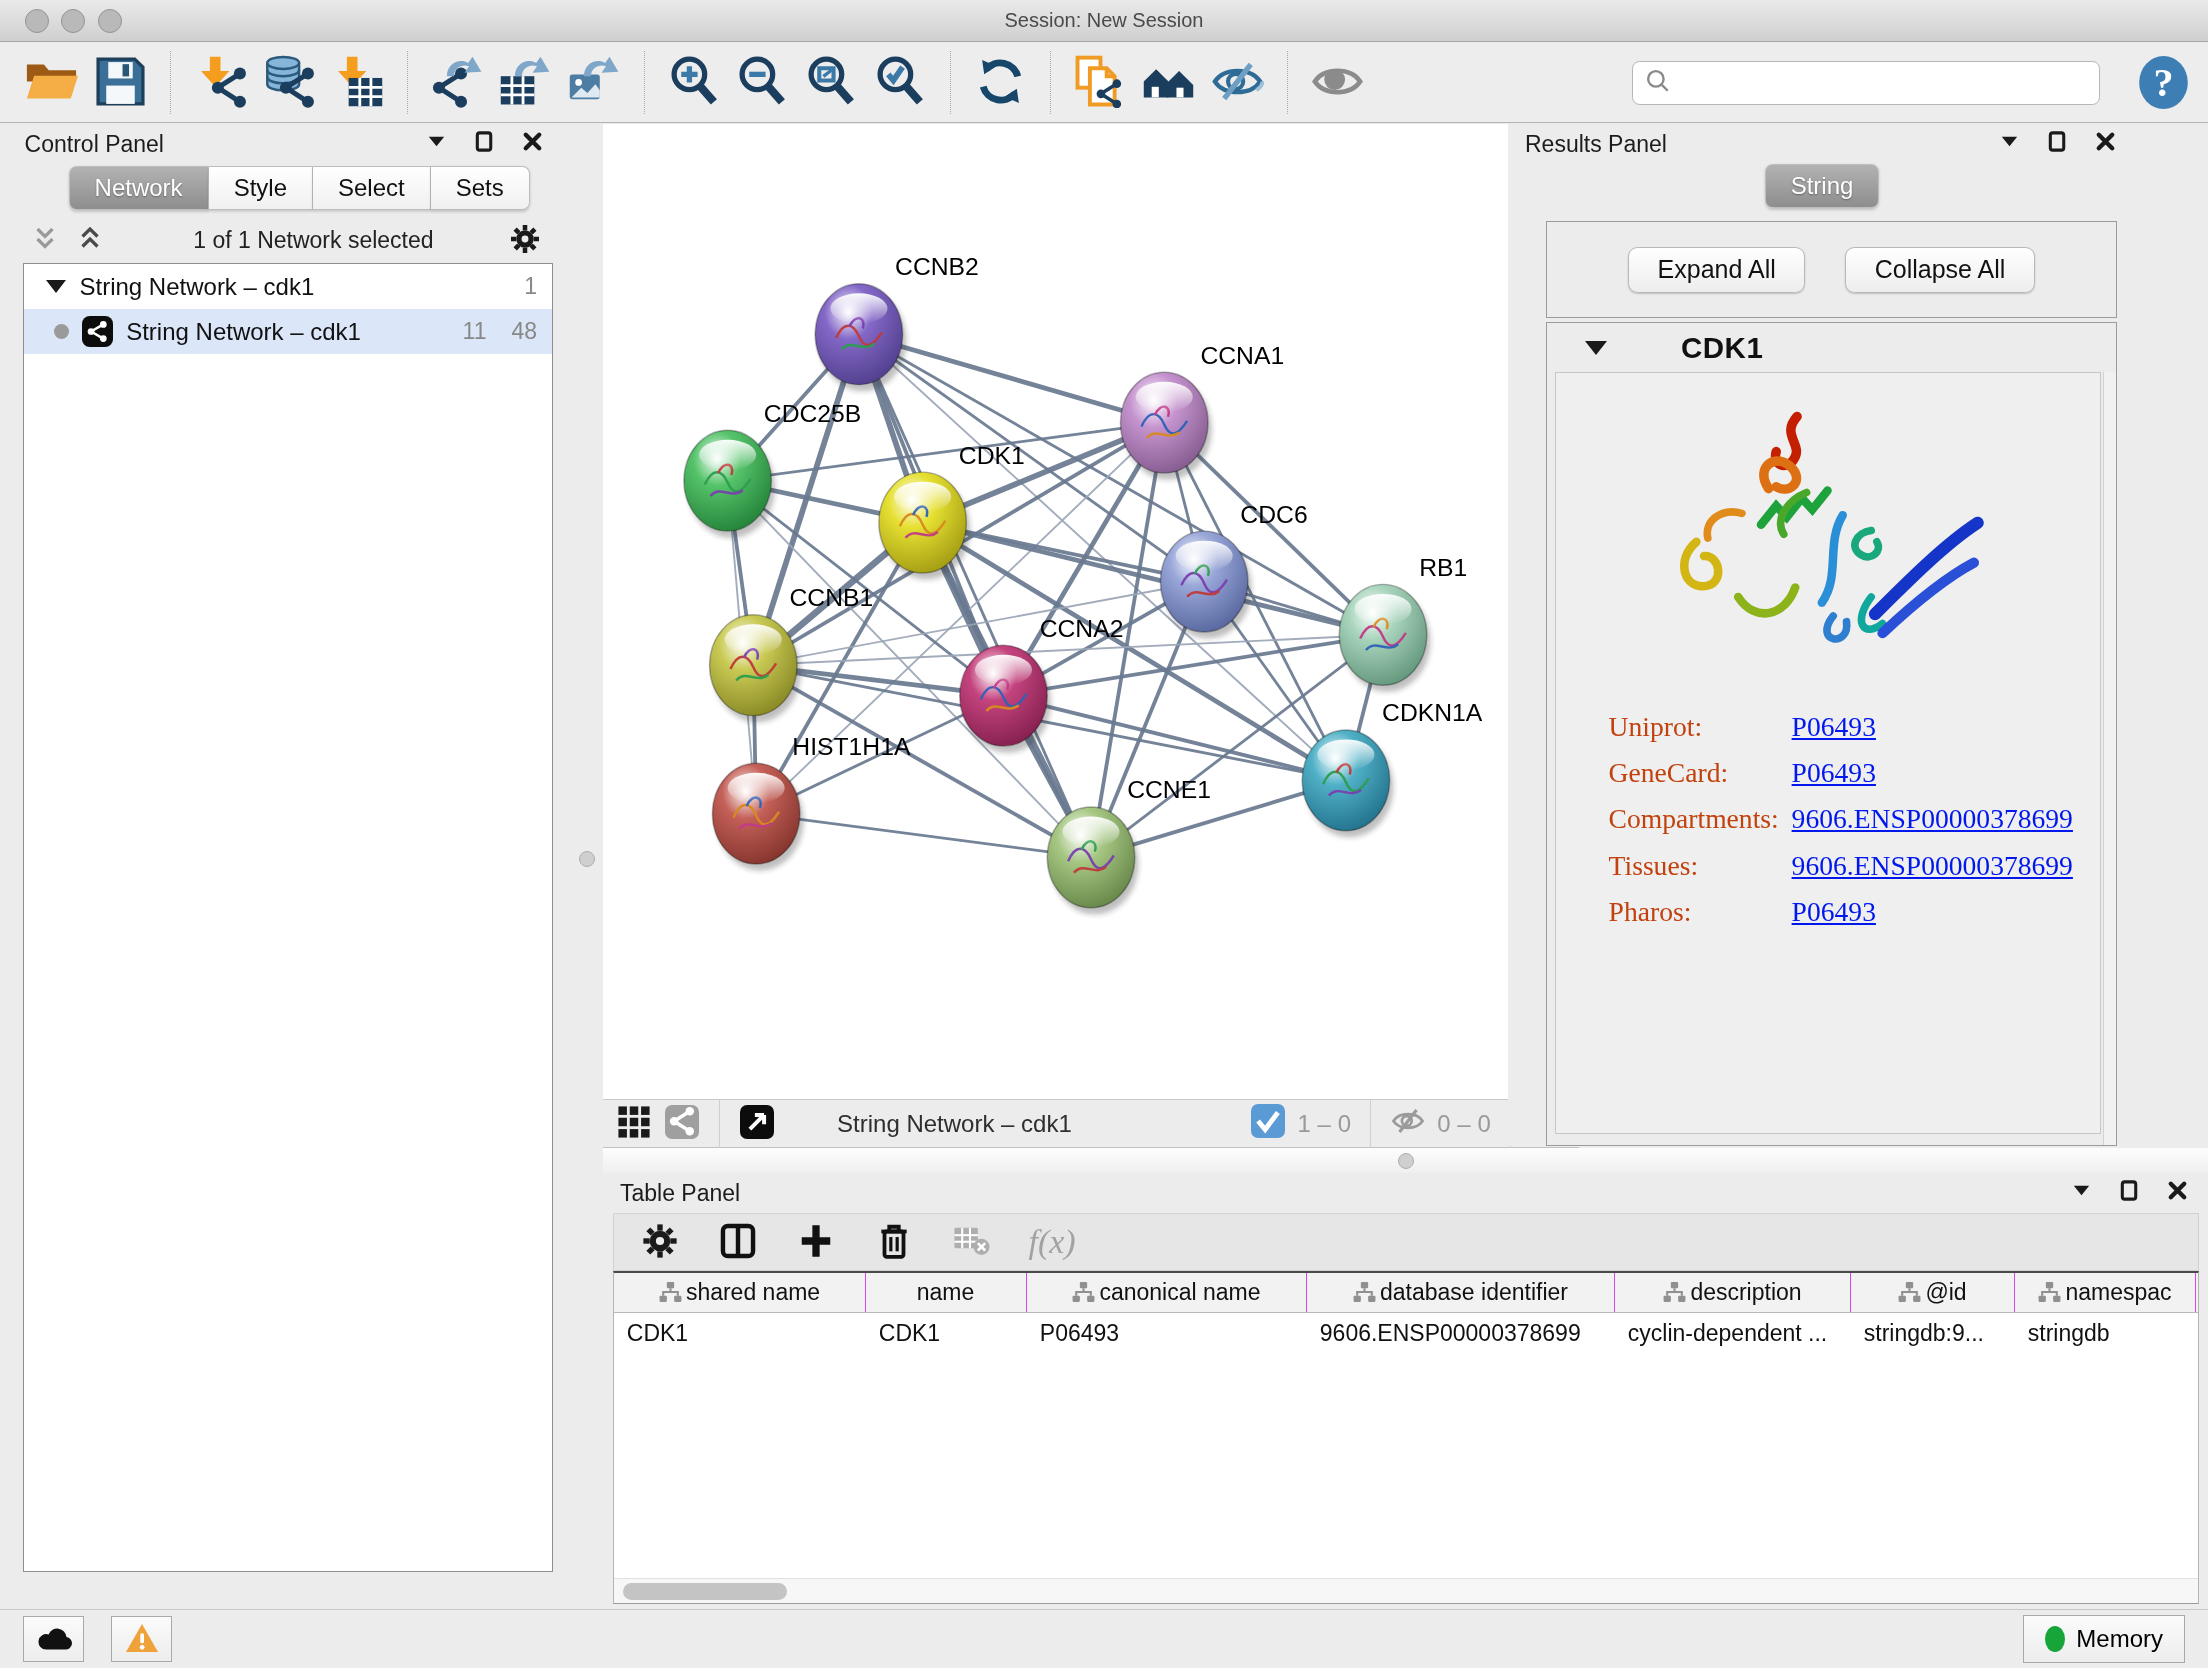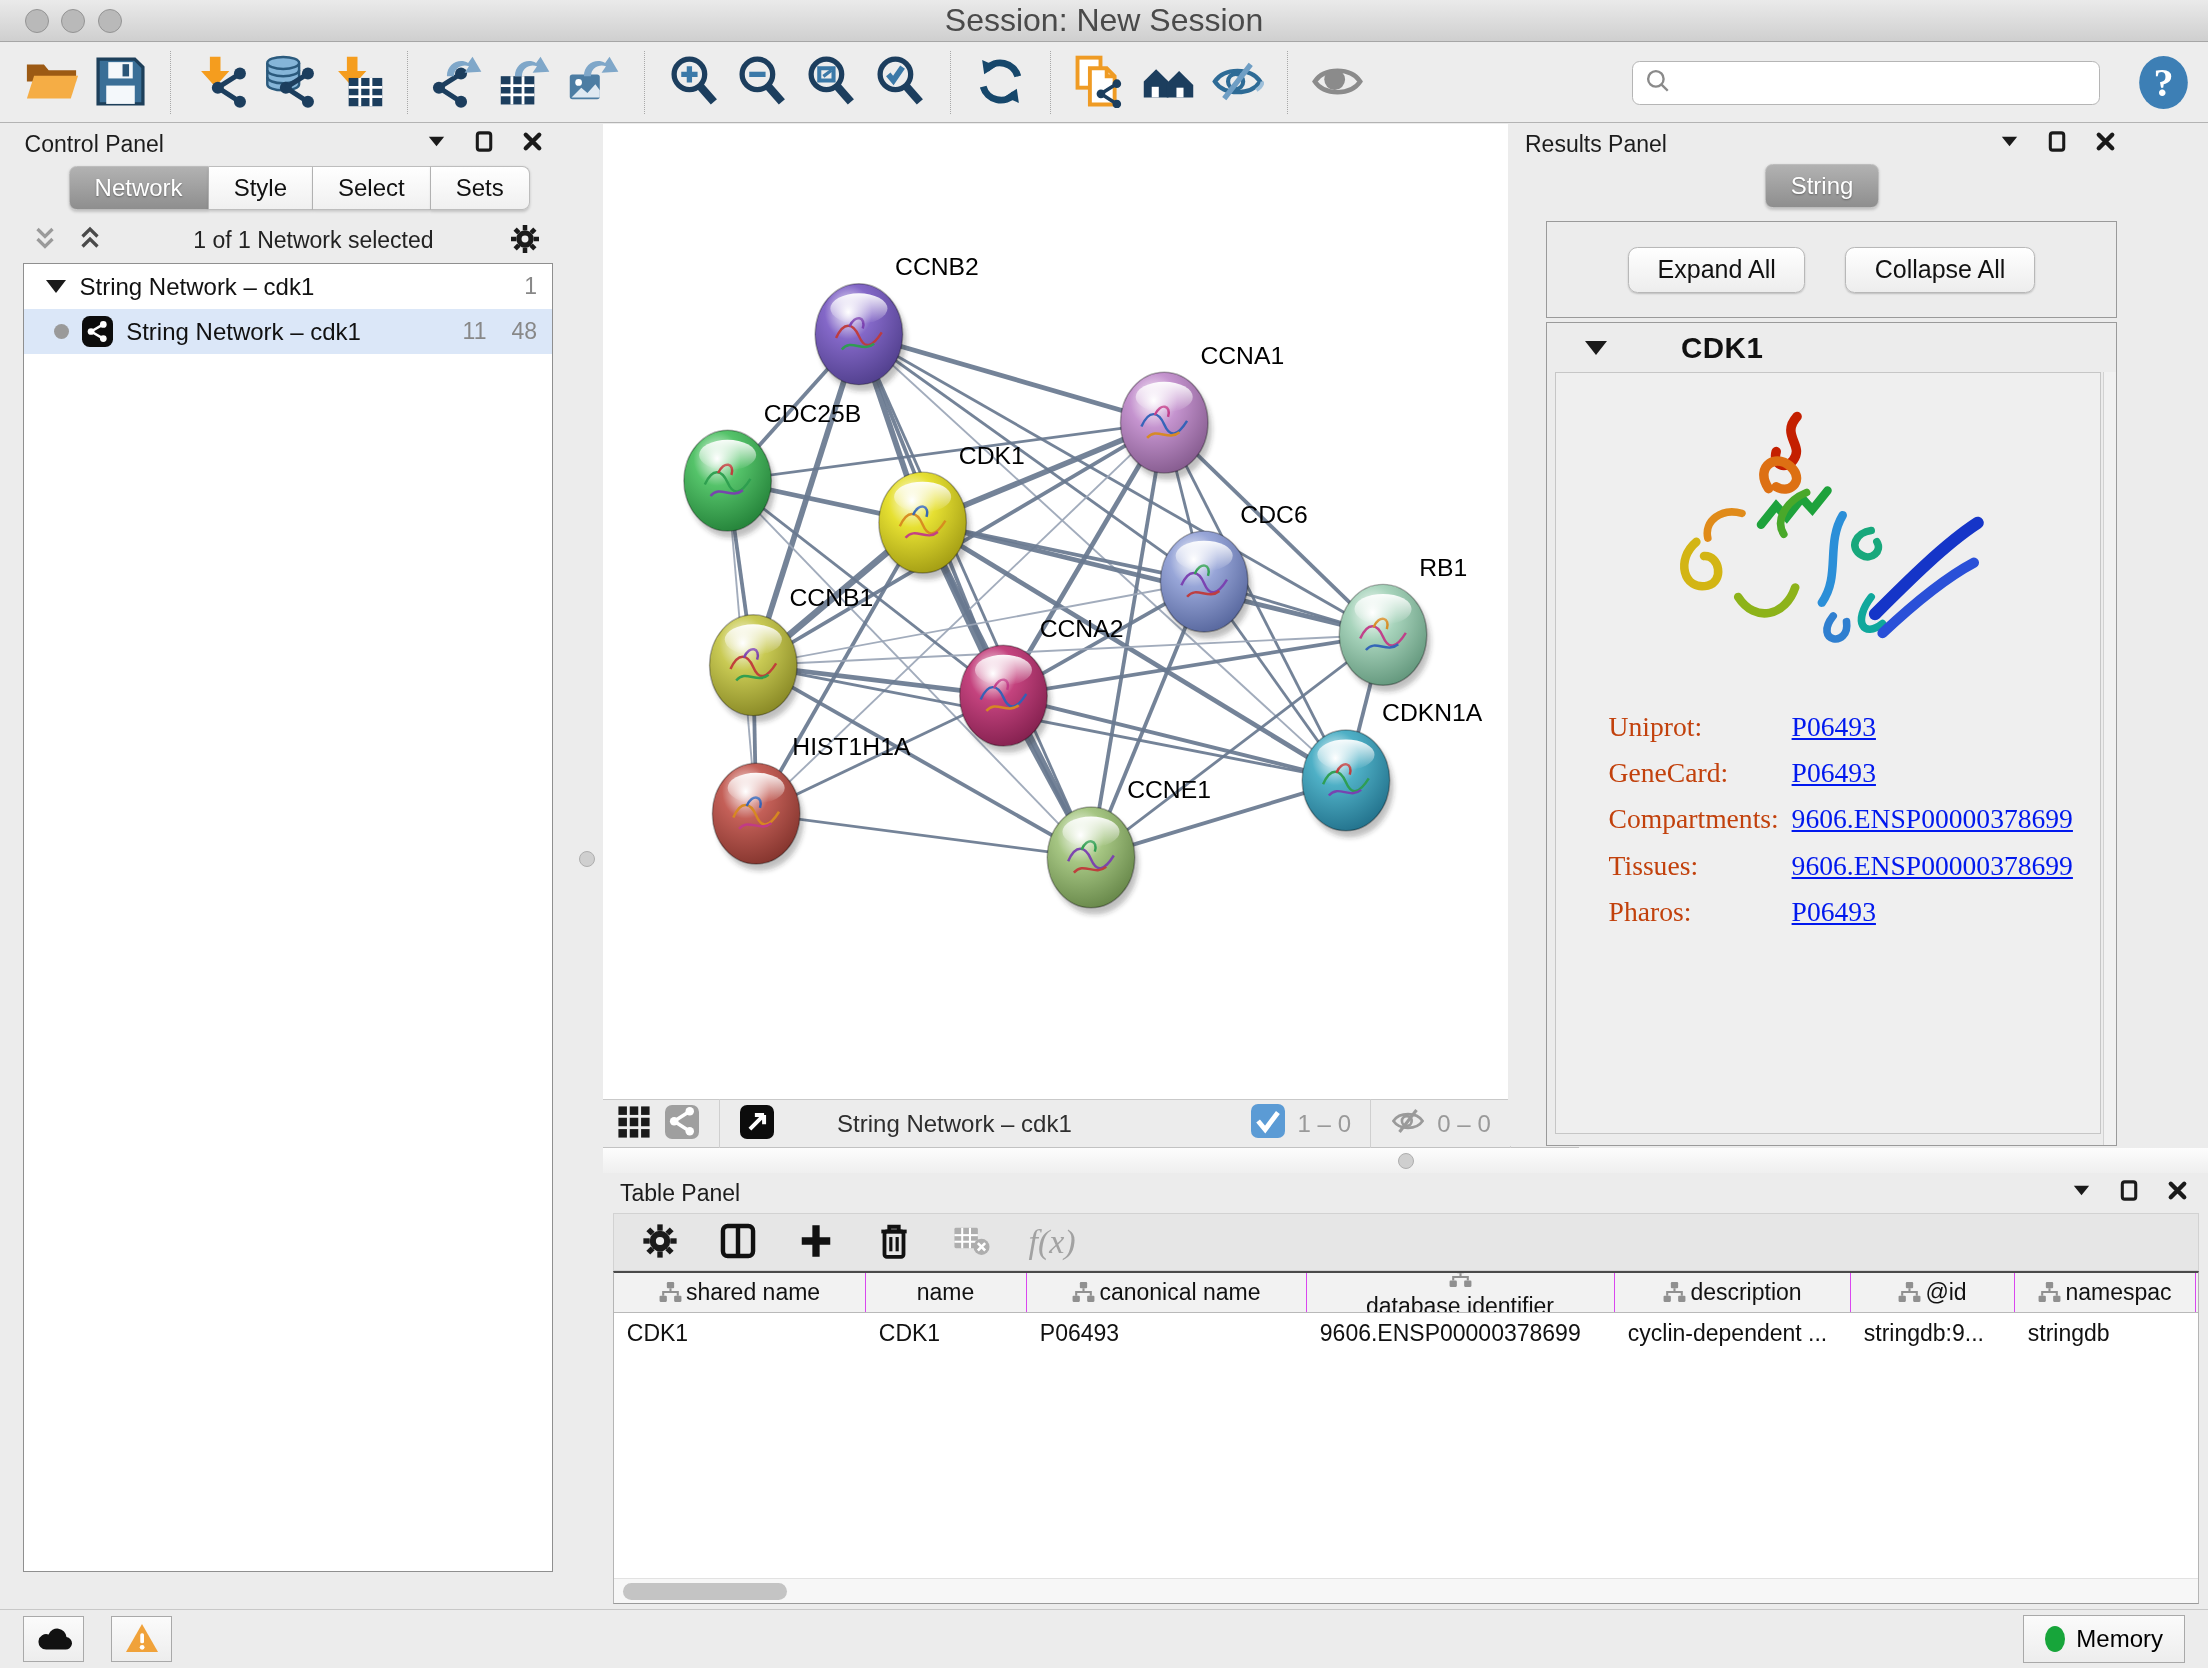--- a/index.html
+++ b/index.html
@@ -5,21 +5,21 @@
   *{margin:0;padding:0;box-sizing:border-box}
   html,body{width:2208px;height:1668px}
   body{position:relative;font-family:"Liberation Sans",sans-serif;background:#ececec;overflow:hidden;color:#111}
 
   
   .titlebar{position:absolute;left:0;top:0;width:2208px;height:42px;
     background:linear-gradient(#eaeaea,#cfcfcf);border-bottom:1px solid #a6a6a6;
     display:flex;align-items:center}
   .lights{position:absolute;left:25px;top:8.6px;display:flex;gap:12.4px}
   .light{width:24px;height:24px;border-radius:50%;background:#b9b9b9;border:1px solid #949494}
-  .wtitle{margin:16px auto;font-size:32px;color:#4a4a4a}
+  .wtitle{margin:16px auto;font-size:20px;color:#4a4a4a}
 
   
   .toolbar{position:absolute;left:0;top:43px;width:2208px;height:80px;background:#ededed;
     border-bottom:1px solid #b3b3b3;display:flex;align-items:center;padding:0 17px 0 21px;gap:7.6px}
   .tbtn{width:61px;height:63px;border:none;background:transparent;display:flex;align-items:center;justify-content:center;padding:0;cursor:pointer}
   .tbtn svg{width:53px;height:53px}
   .tsep{width:0;height:63px;border-left:1.9px dotted #a8a8a8;margin:0 11.4px}
   .searchbox{margin-left:auto;width:468px;height:44px;background:#fff;border:1.9px solid #b5b5b5;
     border-radius:7.6px;display:flex;align-items:center;padding:0 11.4px;gap:7.6px}
   .searchbox svg{width:28.5px;height:28.5px}
@@ -908,21 +908,21 @@
               <g fill="#909090">
                 <rect x="8.5" y="2" width="7" height="6" rx="1"></rect>
                 <rect x="1.5" y="15" width="7" height="6" rx="1"></rect>
                 <rect x="15.5" y="15" width="7" height="6" rx="1"></rect>
               </g>
               <path d="M12 8v3.5M5 15v-3.5h14V15" fill="none" stroke="#909090" stroke-width="2"></path>
             </svg>
           </span>
           <span>canonical name</span>
         </div>
-        <div class="th" style="width: 308px; flex-direction: column;">
+        <div class="th" style="width: 308px;">
           <span style="display: flex;">
             <svg viewBox="0 0 24 24">
               <g fill="#909090">
                 <rect x="8.5" y="2" width="7" height="6" rx="1"></rect>
                 <rect x="1.5" y="15" width="7" height="6" rx="1"></rect>
                 <rect x="15.5" y="15" width="7" height="6" rx="1"></rect>
               </g>
               <path d="M12 8v3.5M5 15v-3.5h14V15" fill="none" stroke="#909090" stroke-width="2"></path>
             </svg>
           </span>

